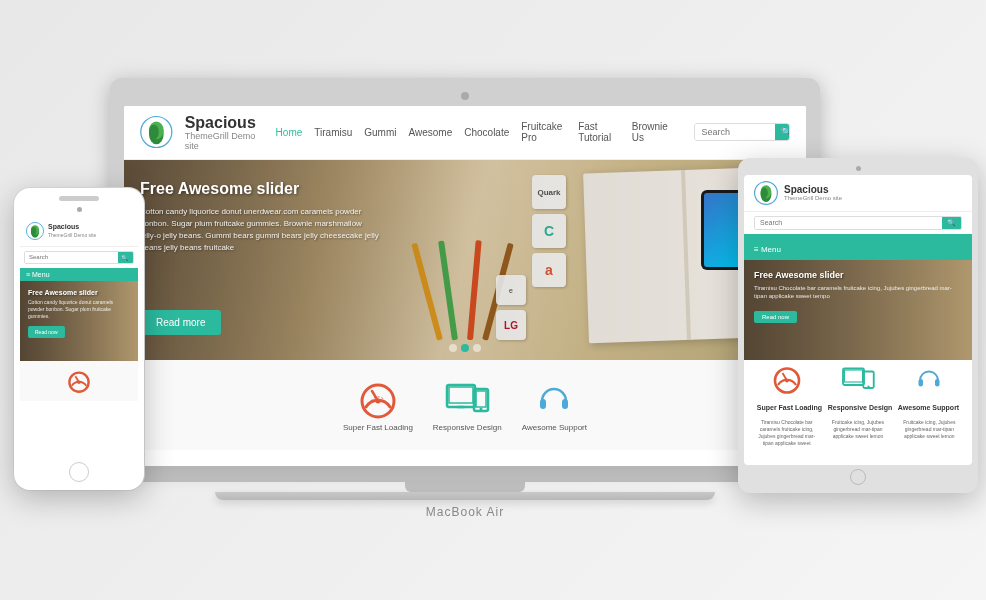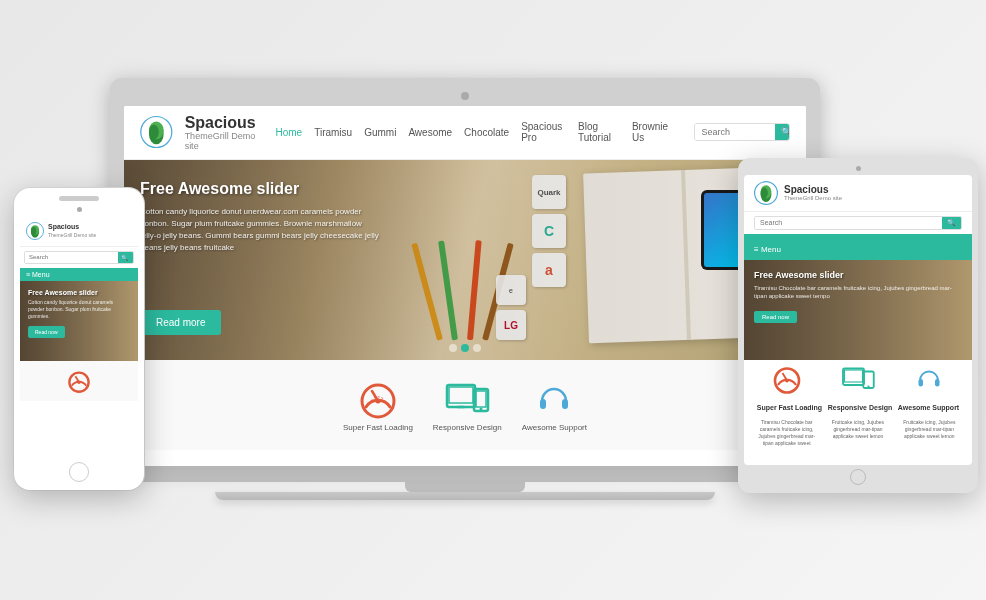--- a/index.html
+++ b/index.html
@@ -692,22 +692,22 @@
           <div class="site-logo-text">
             <h1>Spacious</h1>
             <p>ThemeGrill Demo site</p>
           </div>
           <nav class="site-nav">
             <a href="#" class="active">Home</a>
             <a href="#">Tiramisu</a>
             <a href="#">Gummi</a>
             <a href="#">Awesome</a>
             <a href="#">Chocolate</a>
-            <a href="#">Spacious Pro</a>
-            <a href="#">Blog Tutorial</a>
+            <a href="#">Fruitcake Pro</a>
+            <a href="#">Fast Tutorial</a>
             <a href="#">Brownie Us</a>
           </nav>
           <div class="site-search">
             <input type="text" placeholder="Search" style="">
             <button>🔍</button>
           </div>
         </div>
 
         <div class="site-hero">
           <div class="hero-img-bg"></div>
@@ -781,20 +781,23 @@
               <rect x="28" y="20" width="6" height="10" rx="3" fill="#4da9d8"></rect>
             </svg>
             <div class="feature-label">Awesome Support</div>
           </div>
         </div>
       </div>
     </div>
     <div class="laptop-base"></div>
     <div class="laptop-stand"></div>
     <div class="laptop-foot"></div>
+    <div class="macbook-label">
+      <span>MacBook Air</span>
+    </div>
   </div>
 
   <div class="phone">
     <div class="phone-outer">
       <div class="phone-speaker"></div>
       <div class="phone-camera"></div>
       <div class="phone-screen">
 
         <div class="mini-site-header">
           <svg class="mini-logo-icon" viewBox="0 0 40 40">

